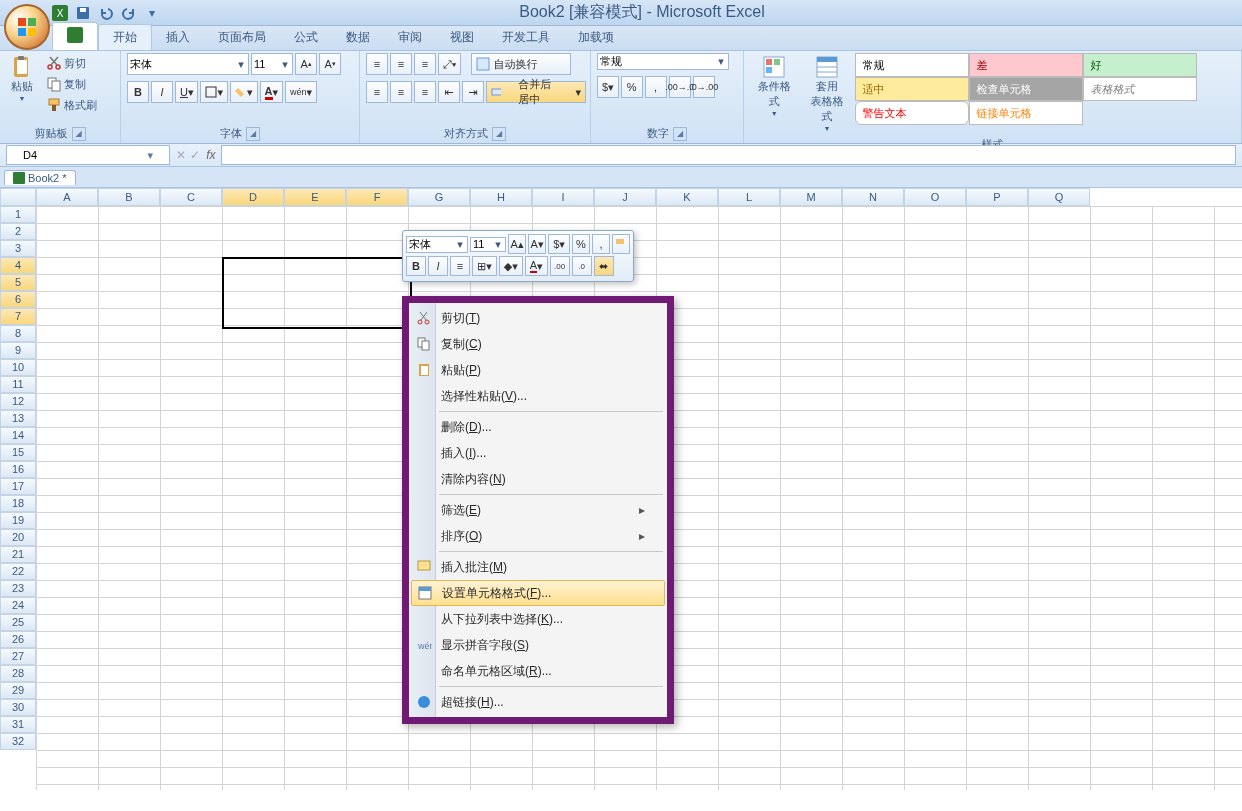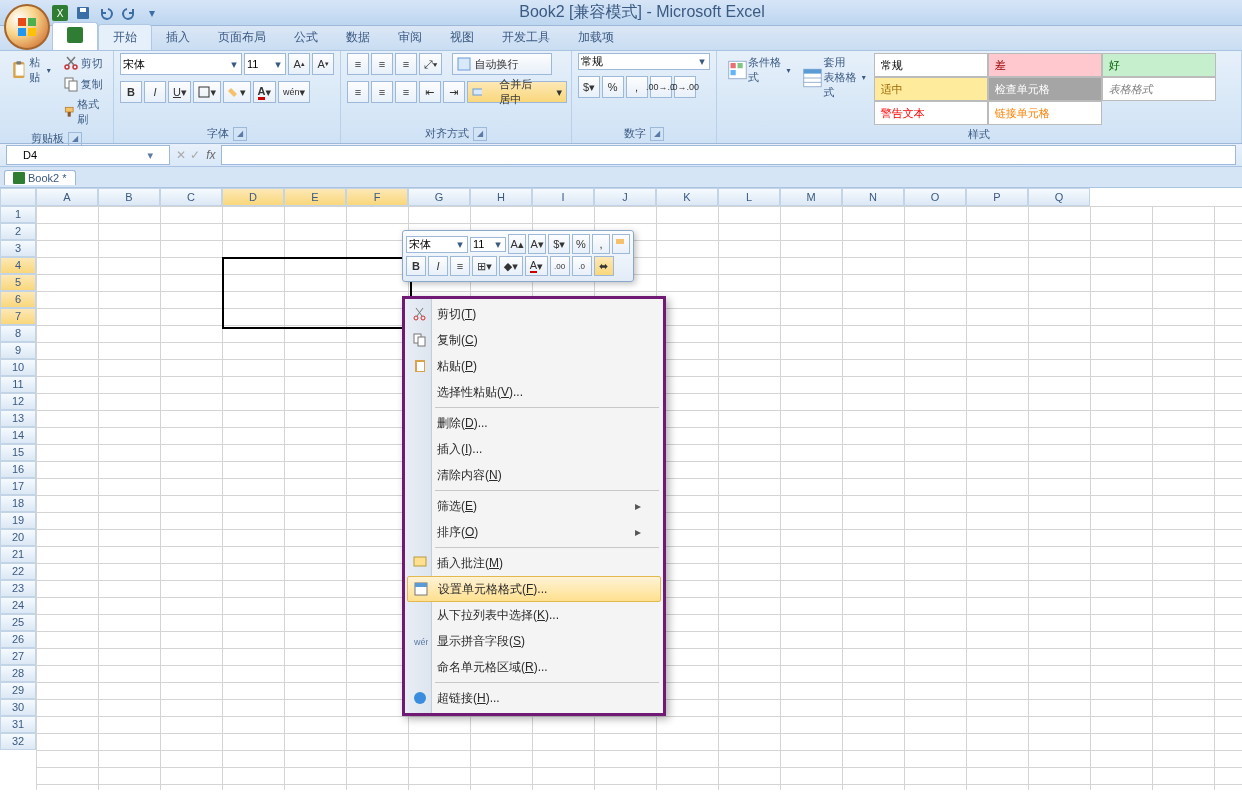--- a/index.html
+++ b/index.html
@@ -11,21 +11,21 @@
 .titlebar .title{flex:1;text-align:center;color:#3b5a82;font-size:16px}
 .ribbon-tabs{height:24px;background:linear-gradient(#dbe7f6,#c9ddf2);display:flex;align-items:flex-end;padding-left:52px;border-bottom:1px solid #a9c3e0}
 .ribbon-tabs .tab{padding:4px 14px;color:#3b5a82;cursor:pointer}
 .ribbon-tabs .tab.green{background:#fff;border:1px solid #b0c8e4;border-bottom:none;border-radius:3px 3px 0 0;color:#2a8a3a}
 .ribbon-tabs .tab.active{background:#e6f0fa;border:1px solid #b0c8e4;border-bottom:none;border-radius:3px 3px 0 0;color:#3b5a82}
 .ribbon{height:92px;background:linear-gradient(#e6f0fa,#cfe2f5);border-bottom:1px solid #9db8d9;display:flex}
 .group{border-right:1px solid #b8d0ea;display:flex;flex-direction:column;justify-content:space-between;padding:2px 6px 0}
 .group-title{text-align:center;color:#3b5a82;font-size:11px;padding:2px 0;display:flex;justify-content:center;align-items:center;gap:4px}
 .group-body{display:flex;align-items:flex-start;gap:4px;flex:1}
 .btn{display:flex;align-items:center;gap:2px;padding:1px 3px;color:#3b5a82;font-size:11px;cursor:pointer;border:1px solid transparent;border-radius:2px}
-.bigbtn{display:flex;align-items:center;padding:2px 4px;color:#3b5a82;font-size:11px;cursor:pointer;text-align:left}
+.bigbtn{display:flex;flex-direction:column;align-items:center;padding:2px 4px;color:#3b5a82;font-size:11px;cursor:pointer;text-align:center}
 .icon24{width:24px;height:24px}
 .icon16{width:16px;height:16px}
 .combo{background:#fff;border:1px solid #9db8d9;display:flex;align-items:center;padding:0 2px;font-size:11px}
 .combo .arr{width:10px;text-align:center;color:#3b5a82}
 .smallrow{display:flex;gap:2px;margin-bottom:2px}
 .sq{width:20px;height:20px;border:1px solid #9db8d9;background:linear-gradient(#fdfdfe,#e8f0f9);display:flex;align-items:center;justify-content:center;font-size:11px;color:#333;cursor:pointer}
 .sq.wide{width:auto;padding:0 4px}
 .style-gallery{display:flex;gap:0}
 .style-cell{width:100px;height:22px;border:1px solid #bbb;display:flex;align-items:center;padding:0 6px;font-size:11px}
 .namebox-row{height:22px;background:linear-gradient(#e8f1fb,#d9e8f8);display:flex;align-items:center;border-bottom:1px solid #a9c3e0}
@@ -41,21 +41,21 @@
 .ch{width:62px;height:18px;background:linear-gradient(#f5fafe,#dce8f5);border:1px solid #c3d4e7;box-sizing:border-box;text-align:center;font-size:11px;color:#3b5a82;line-height:16px}
 .ch.sel{background:linear-gradient(#fde8b6,#f9d77b)}
 .rowheads{position:absolute;left:0;top:18px}
 .rh{width:36px;height:17px;background:linear-gradient(#f5fafe,#dce8f5);border:1px solid #c3d4e7;box-sizing:border-box;text-align:center;font-size:11px;color:#3b5a82;line-height:15px}
 .rh.sel{background:linear-gradient(#fde8b6,#f9d77b)}
 .cells{position:absolute;left:36px;top:18px}
 .cellgrid-bg{position:absolute;inset:0;background-image:linear-gradient(to right,#d4d4d4 1px,transparent 1px),linear-gradient(to bottom,#d4d4d4 1px,transparent 1px);background-size:62px 17px}
 .selection{position:absolute;border:2px solid #000;background:rgba(255,255,255,0)}
 .mini-toolbar{position:absolute;background:linear-gradient(#fafcfe,#e2ecf7);border:1px solid #8aa8c9;border-radius:3px;box-shadow:2px 2px 6px rgba(0,0,0,0.25);padding:3px;z-index:50}
 .mini-toolbar .row{display:flex;gap:2px;margin-bottom:2px;align-items:center}
-.ctx-menu{position:absolute;background:#f4f4f4;border:3px solid #701a75;box-shadow:3px 3px 8px rgba(0,0,0,0.3);width:254px;z-index:50;padding:2px}
+.ctx-menu{position:absolute;background:#f4f4f4;border:7px solid #701a75;box-shadow:3px 3px 8px rgba(0,0,0,0.3);width:254px;z-index:50;padding:2px}
 .ctx-item{display:flex;align-items:center;height:26px;padding:0 20px 0 30px;font-size:12px;color:#2a2a2a;position:relative;cursor:pointer}
 .ctx-item .u{text-decoration:underline}
 .ctx-item.hover{background:linear-gradient(#fff3d6,#ffe08f);border:1px solid #e5b84e;border-radius:2px;height:24px}
 .ctx-item .arrow{margin-left:auto;color:#555}
 .ctx-sep{height:1px;background:#c8c8c8;margin:2px 2px 2px 28px}
 .ctx-iconcol{position:absolute;left:0;top:0;bottom:0;width:26px;background:linear-gradient(to right,#e9eef5,#dde5ef);border-right:1px solid #c4cdd9}
 .ctx-ico{position:absolute;left:5px;width:16px;height:16px}
 .redbox{position:absolute;border:3px solid #d40000;pointer-events:none}
 .dlg-launcher{width:12px;height:12px;border:1px solid #9db8d9;font-size:8px;display:flex;align-items:center;justify-content:center;color:#5a7ba5}
 </style>
@@ -272,21 +272,21 @@
 表格格式</span>
           <span style="font-size:8px">▾</span>
       </div>
       <div id="style-gallery" class="style-gallery" style="flex-wrap:wrap;width:410px">
           <div class="style-cell" style="background: rgb(255, 255, 255); color: rgb(0, 0, 0);">常规</div>
           <div class="style-cell" style="background: rgb(255, 199, 206); color: rgb(156, 0, 6);">差</div>
           <div class="style-cell" style="background: rgb(198, 239, 206); color: rgb(0, 97, 0);">好</div>
           <div class="style-cell" style="background: rgb(255, 235, 156); color: rgb(156, 101, 0);">适中</div>
           <div class="style-cell" style="background: rgb(165, 165, 165); color: rgb(255, 255, 255);">检查单元格</div>
           <div class="style-cell" style="background: rgb(255, 255, 255); color: rgb(127, 127, 127); font-style: italic;">表格格式</div>
-          <div class="style-cell" style="background: rgb(255, 255, 255); color: rgb(255, 0, 0);">警告文本</div>
+          <div class="style-cell" style="background: rgb(255, 255, 255); color: rgb(255, 0, 0); border-radius: 6px;">警告文本</div>
           <div class="style-cell" style="background: rgb(255, 255, 255); color: rgb(255, 128, 1);">链接单元格</div>
         </div>
     </div>
     <div class="group-title">
         <span>样式</span>
       </div>
   </div>
 </div>
 
 <div class="namebox-row">

